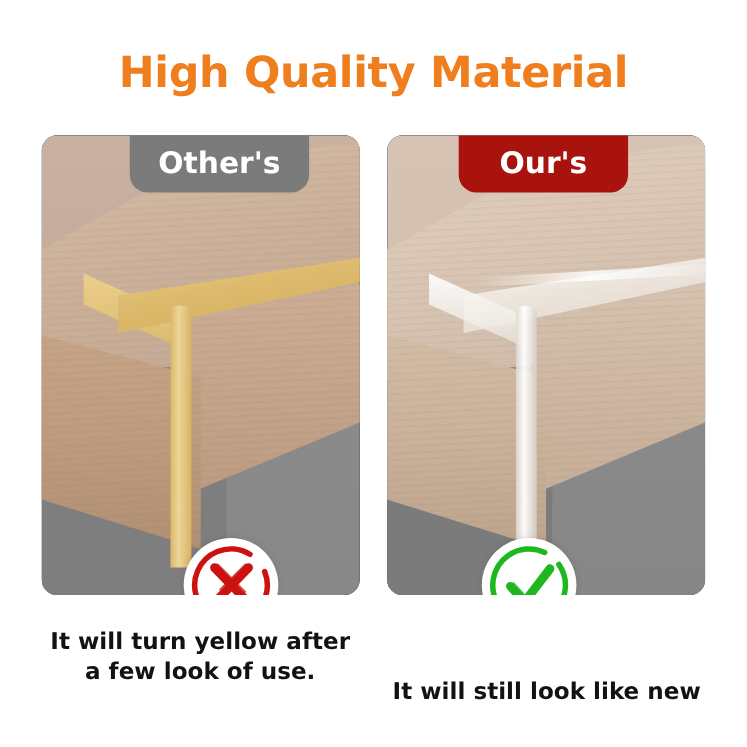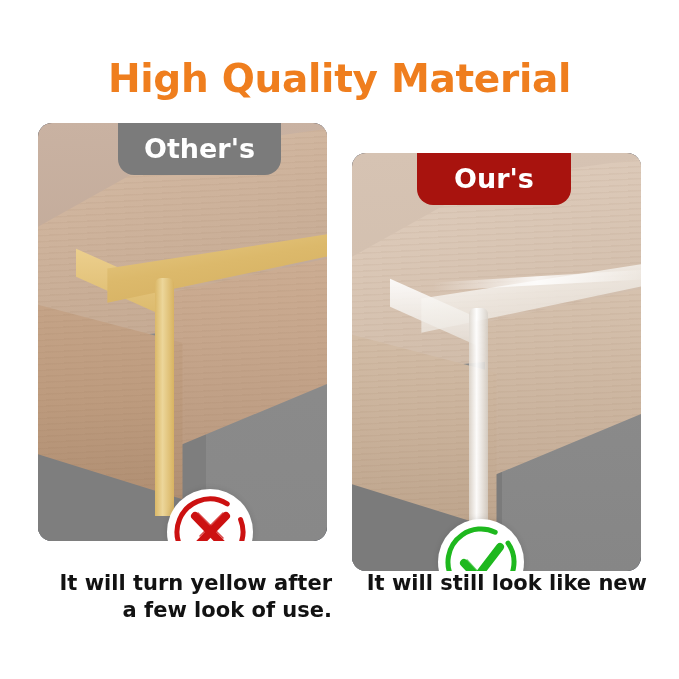--- a/index.html
+++ b/index.html
@@ -12,21 +12,21 @@
     height: 679px;
     font-family: "DejaVu Sans", sans-serif;
     overflow: hidden;
     position: relative;
   }
 
   
   .title {
     position: absolute;
     left: 0;
-    top: 56px;
+    top: 44px;
     width: 679px;
     text-align: center;
     font-family: "DejaVu Sans", sans-serif;
     font-weight: bold;
     font-size: 39px;
     letter-spacing: -0.3px;
     color: #ef7e1e;
     white-space: nowrap;
   }
 
@@ -34,21 +34,21 @@
   .panel {
     position: absolute;
     top: 123px;
     width: 289px;
     height: 418px;
     border-radius: 14px;
     overflow: hidden;
     background: #0f172a;
   }
   .panel-left  { left: 38px; }
-  .panel-right { left: 352px; margin-top: 30px; }
+  .panel-right { left: 352px; }
 
   
   .scene { position: absolute; inset: 0; }
 
   
   .wall {
     position: absolute;
     left: 0; right: 0; top: 0;
     height: 100%;
   }
@@ -204,29 +204,29 @@
     background: radial-gradient(circle at 50% 45%, #ffffff 58%, #fdfdfd 74%, #f4f4f4 100%);
     box-shadow: 0 0 6px rgba(0,0,0,0.12);
   }
   .mark svg { position: absolute; inset: 0; }
 
   
   .caption {
     position: absolute;
     top: 570px;
     width: 300px;
-    text-align: right;
+    text-align: center;
     color: #121212;
     font-family: "DejaVu Sans", sans-serif;
     font-weight: bold;
     font-size: 21px;
     line-height: 27px;
   }
   .caption-left  { left: 32px; }
-  .caption-right { left: 347px; }
+  .caption-right { left: 347px; margin-top: 45px; }
   .caption .l2 { display: block; }
 </style>
 </head>
 <body>
 
 <div class="title">High Quality Material</div>
 
 <div class="panel panel-left">
   <div class="scene">
     <div class="wall wall-left"></div>

